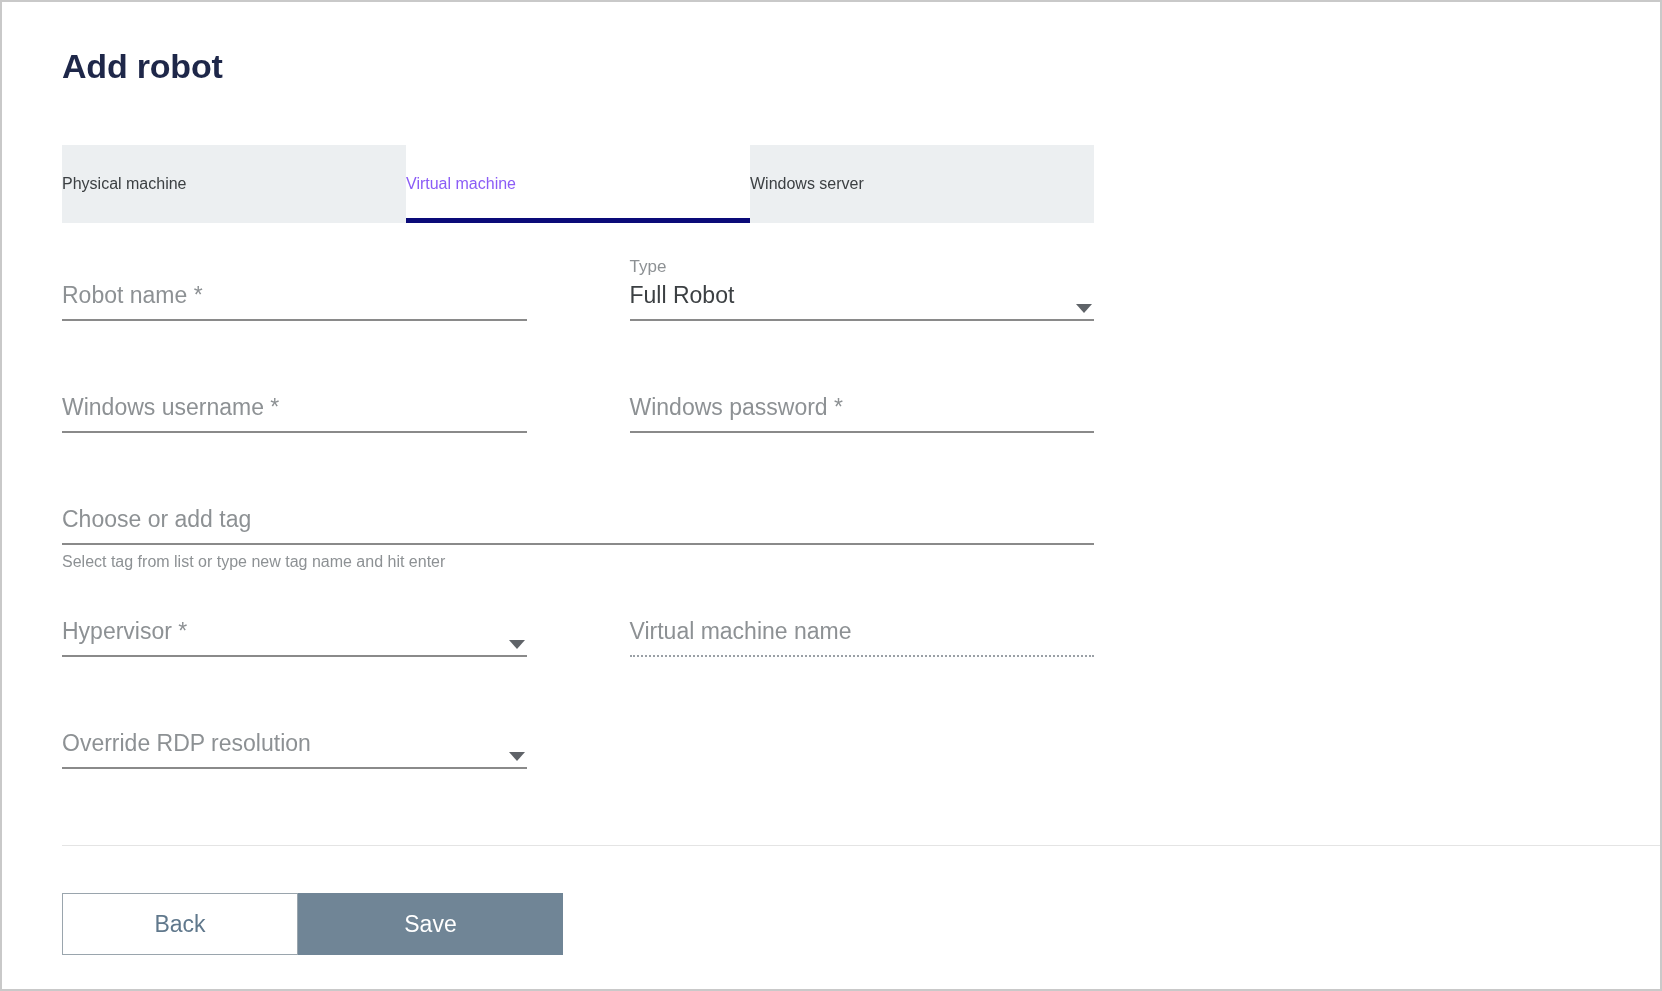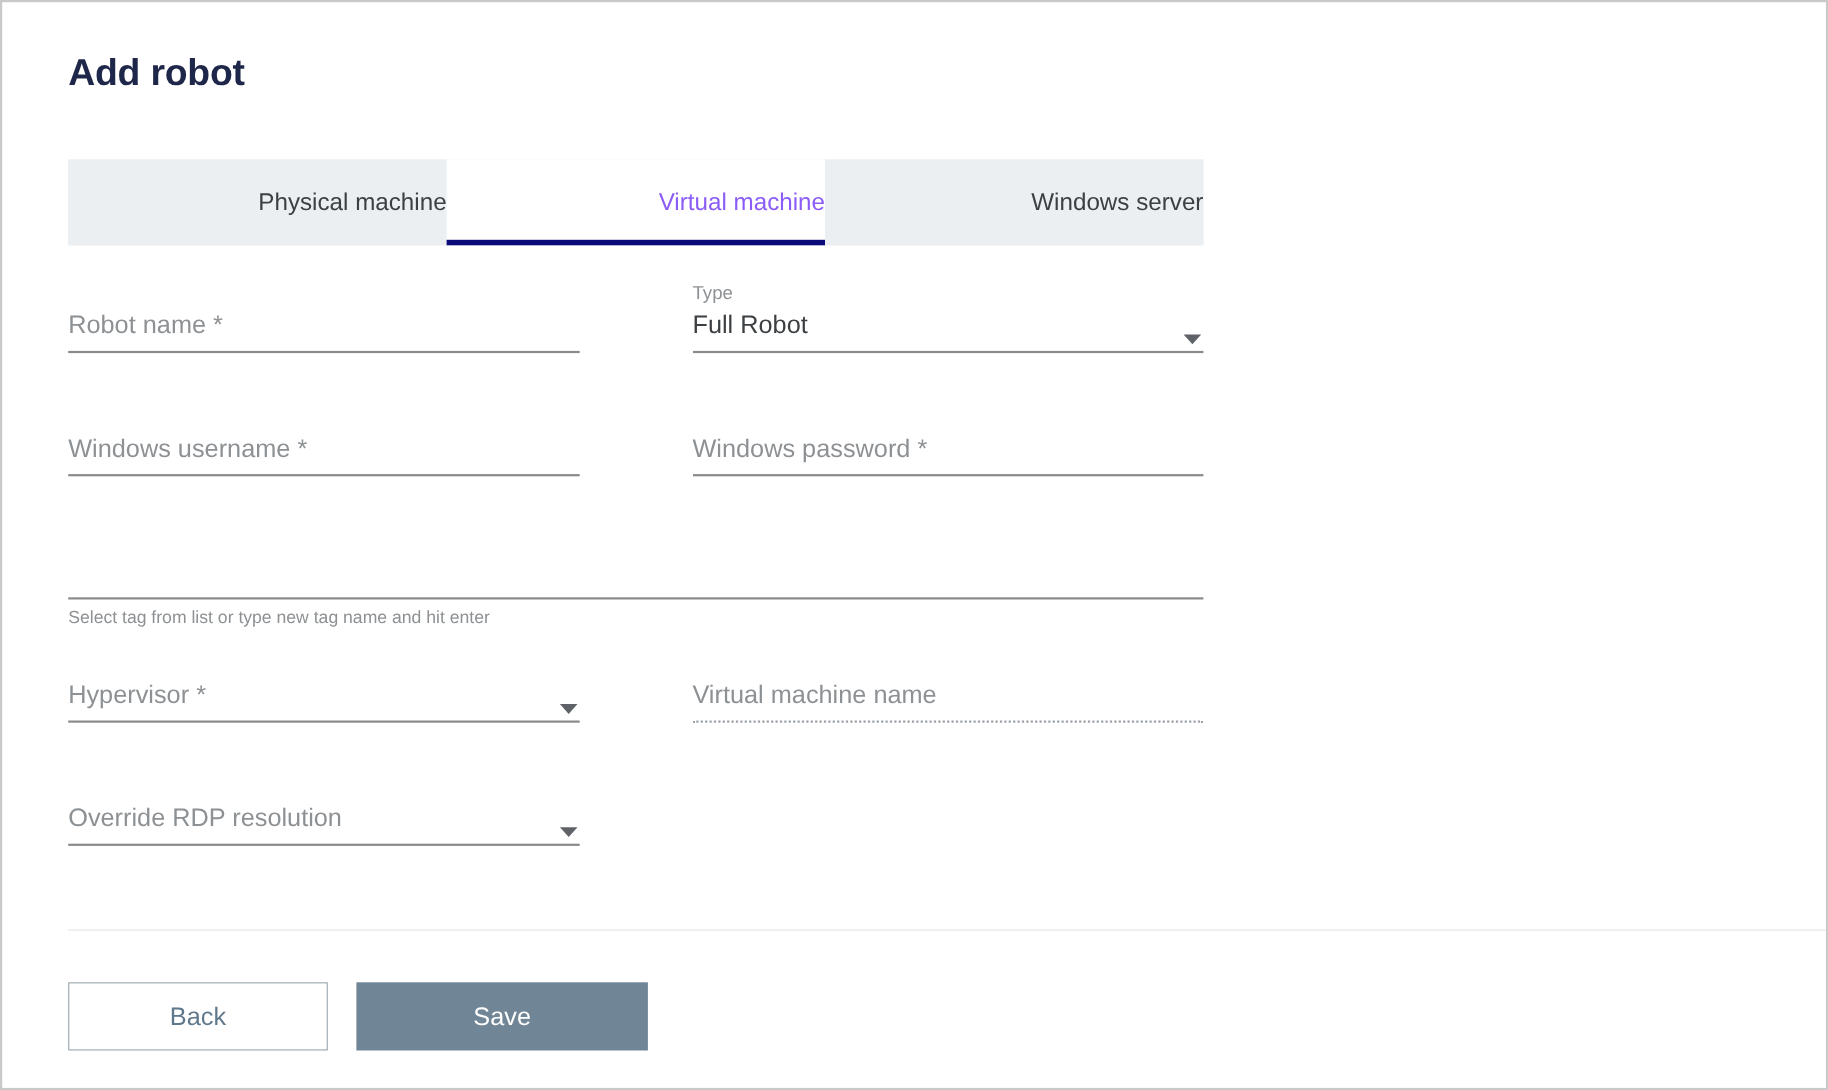--- a/index.html
+++ b/index.html
@@ -37,22 +37,22 @@
     top: 143px;
     width: 1032px;
     height: 78px;
     display: flex;
     background: #eceff1;
   }
   .tab {
     flex: 1 1 0;
     display: flex;
     align-items: center;
-    justify-content: flex-end;
-    font-size: 22px;
+    justify-content: flex-start;
+    font-size: 16px;
     color: #3c4043;
     background: #eceff1;
     position: relative;
     cursor: pointer;
   }
   .tab.active {
     background: #ffffff;
     color: #8b5cf6;
   }
   .tab.active::after {
@@ -154,21 +154,20 @@
     width: 1602px;
     height: 1px;
     background: #e4e4e4;
   }
 
   .actions {
     position: absolute;
     left: 60px;
     top: 891px;
     display: flex;
-    gap: 26px;
   }
   .btn {
     height: 62px;
     font-size: 23px;
     font-family: "Liberation Sans", sans-serif;
     cursor: pointer;
     display: flex;
     align-items: center;
     justify-content: center;
   }
@@ -235,20 +234,23 @@
       <div class="field">
         <div class="ctrl">
           <span class="ph">Windows password *</span>
         </div>
         <div class="underline"></div>
       </div>
     </div>
 
     <div class="row">
       <div class="field full">
+        <div class="ctrl">
+          <span class="ph">Choose or add tag</span>
+        </div>
         <div class="underline"></div>
         <div class="hint">Select tag from list or type new tag name and hit enter</div>
       </div>
     </div>
 
     <div class="row">
       <div class="field">
         <div class="ctrl">
           <span class="ph">Hypervisor *</span>
         </div>

